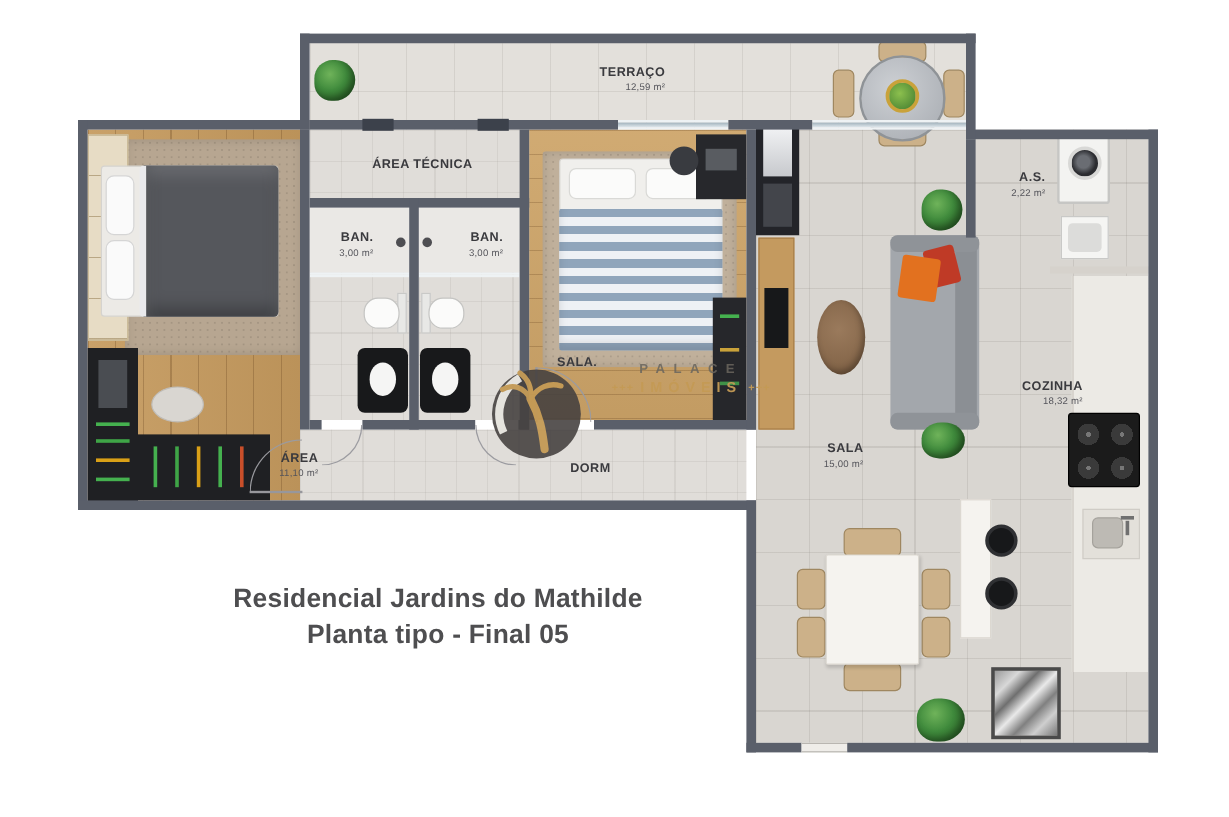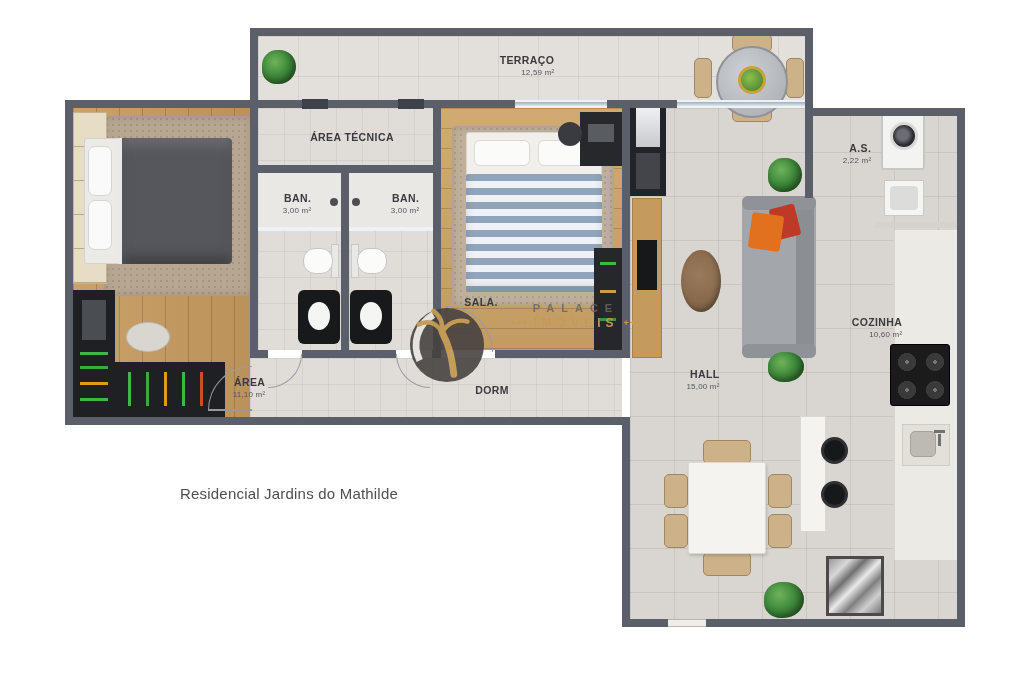--- a/index.html
+++ b/index.html
@@ -30,22 +30,22 @@
   .chair{position:absolute;z-index:3;background:#ccb189;border:1px solid #9f8760;border-radius:5px;box-sizing:border-box;}
   .plant{position:absolute;z-index:4;border-radius:48% 52% 55% 45%;
          background:radial-gradient(circle at 38% 35%, #6fb35a 0%, #3f8a3c 45%, #255a20 100%);
          box-shadow:inset -3px -3px 6px rgba(0,0,0,.35);}
   .arc{position:absolute;z-index:4;box-sizing:border-box;}
   .leaf{position:absolute;z-index:4;background:#97979c;}
   .lbl{position:absolute;z-index:6;transform:translateX(-50%);text-align:right;
        font-weight:bold;font-size:10.5px;letter-spacing:.4px;color:#3a3a3e;line-height:1.2;white-space:nowrap;}
   .lbl .area{display:block;font-weight:normal;font-size:8px;letter-spacing:.2px;color:#55555b;margin-top:1px;}
   .stool{position:absolute;z-index:4;border-radius:50%;background:#17181a;border:3px solid #2f3033;box-sizing:border-box;}
-  #caption{position:absolute;left:180px;top:484px;width:370px;z-index:6;text-align:left;
-           font-weight:normal;font-size:15px;color:#4e4e50;line-height:1.35;letter-spacing:.2px;}
+  #caption{position:absolute;left:180px;top:484px;width:370px;z-index:6;text-align:center;
+           font-weight:bold;font-size:22px;color:#4e4e50;line-height:1.35;letter-spacing:.2px;}
   #watermark{position:absolute;left:404px;top:298px;width:260px;height:96px;z-index:9;opacity:.95;}
   #wm-logo{position:absolute;left:4px;top:8px;width:78px;height:78px;}
   #wm-text{position:absolute;left:88px;top:4px;width:168px;text-align:center;}
   #wm-top{display:block;font-size:11px;font-weight:bold;letter-spacing:7px;color:#6b675f;opacity:.9;}
   #wm-main{display:block;font-size:35px;font-weight:800;letter-spacing:2px;color:#f7f5f1;
            text-shadow:0 2px 2px rgba(60,50,40,.5), 0 0 2px rgba(60,50,40,.65);margin-top:0px;}
   #wm-sub-row{display:flex;align-items:center;justify-content:center;gap:5px;margin-top:2px;}
   .wm-marks{font-size:9px;color:#c49a55;letter-spacing:1px;font-weight:bold;}
   #wm-sub{font-size:12px;font-weight:bold;letter-spacing:5px;color:#c49a55;}
 </style>
@@ -220,30 +220,30 @@
     <span>SALA.</span>
   </div>
   <div class="lbl" style="left:249px;top:376px">
     <span>ÁREA</span>
     <span class="area">11,10 m²</span>
   </div>
   <div class="lbl" style="left:492px;top:384px">
     <span>DORM</span>
   </div>
   <div class="lbl" style="left:703px;top:368px">
-    <span>HALL</span>
+    <span>SALA</span>
     <span class="area">15,00 m²</span>
   </div>
   <div class="lbl" style="left:857px;top:142px">
     <span>A.S.</span>
     <span class="area">2,22 m²</span>
   </div>
   <div class="lbl" style="left:877px;top:316px">
     <span>COZINHA</span>
-    <span class="area">10,60 m²</span>
+    <span class="area">18,32 m²</span>
   </div>
 
   <div id="watermark">
     <svg id="wm-logo" viewBox="0 0 80 80">
       <circle cx="40" cy="40" r="38" fill="#454140" opacity="0.94"></circle>
       <path d="M26 9 A36 36 0 0 0 12 56" stroke="#f3f1ec" stroke-width="7" fill="none" opacity="0.92"></path>
       <path d="M47 70 C45 54 43 42 35 27" stroke="#c49a55" stroke-width="7" fill="none" stroke-linecap="round"></path>
       <path d="M35 27 C41 17 51 13 61 16" stroke="#c49a55" stroke-width="4.5" fill="none" stroke-linecap="round"></path>
       <path d="M35 27 C29 17 20 14 11 19" stroke="#c49a55" stroke-width="4.5" fill="none" stroke-linecap="round"></path>
       <path d="M35 27 C36 18 33 10 26 5" stroke="#c49a55" stroke-width="4.5" fill="none" stroke-linecap="round"></path>
@@ -253,15 +253,16 @@
       <div id="wm-sub-row">
         <span class="wm-marks">+++</span>
         <span id="wm-sub">IMÓVEIS</span>
         <span class="wm-marks">+++</span>
       </div>
     </div>
   </div>
 
   <div id="caption">
     <div>Residencial Jardins do Mathilde</div>
+    <div>Planta tipo - Final 05</div>
   </div>
 
 </div>
 
 </body></html>

